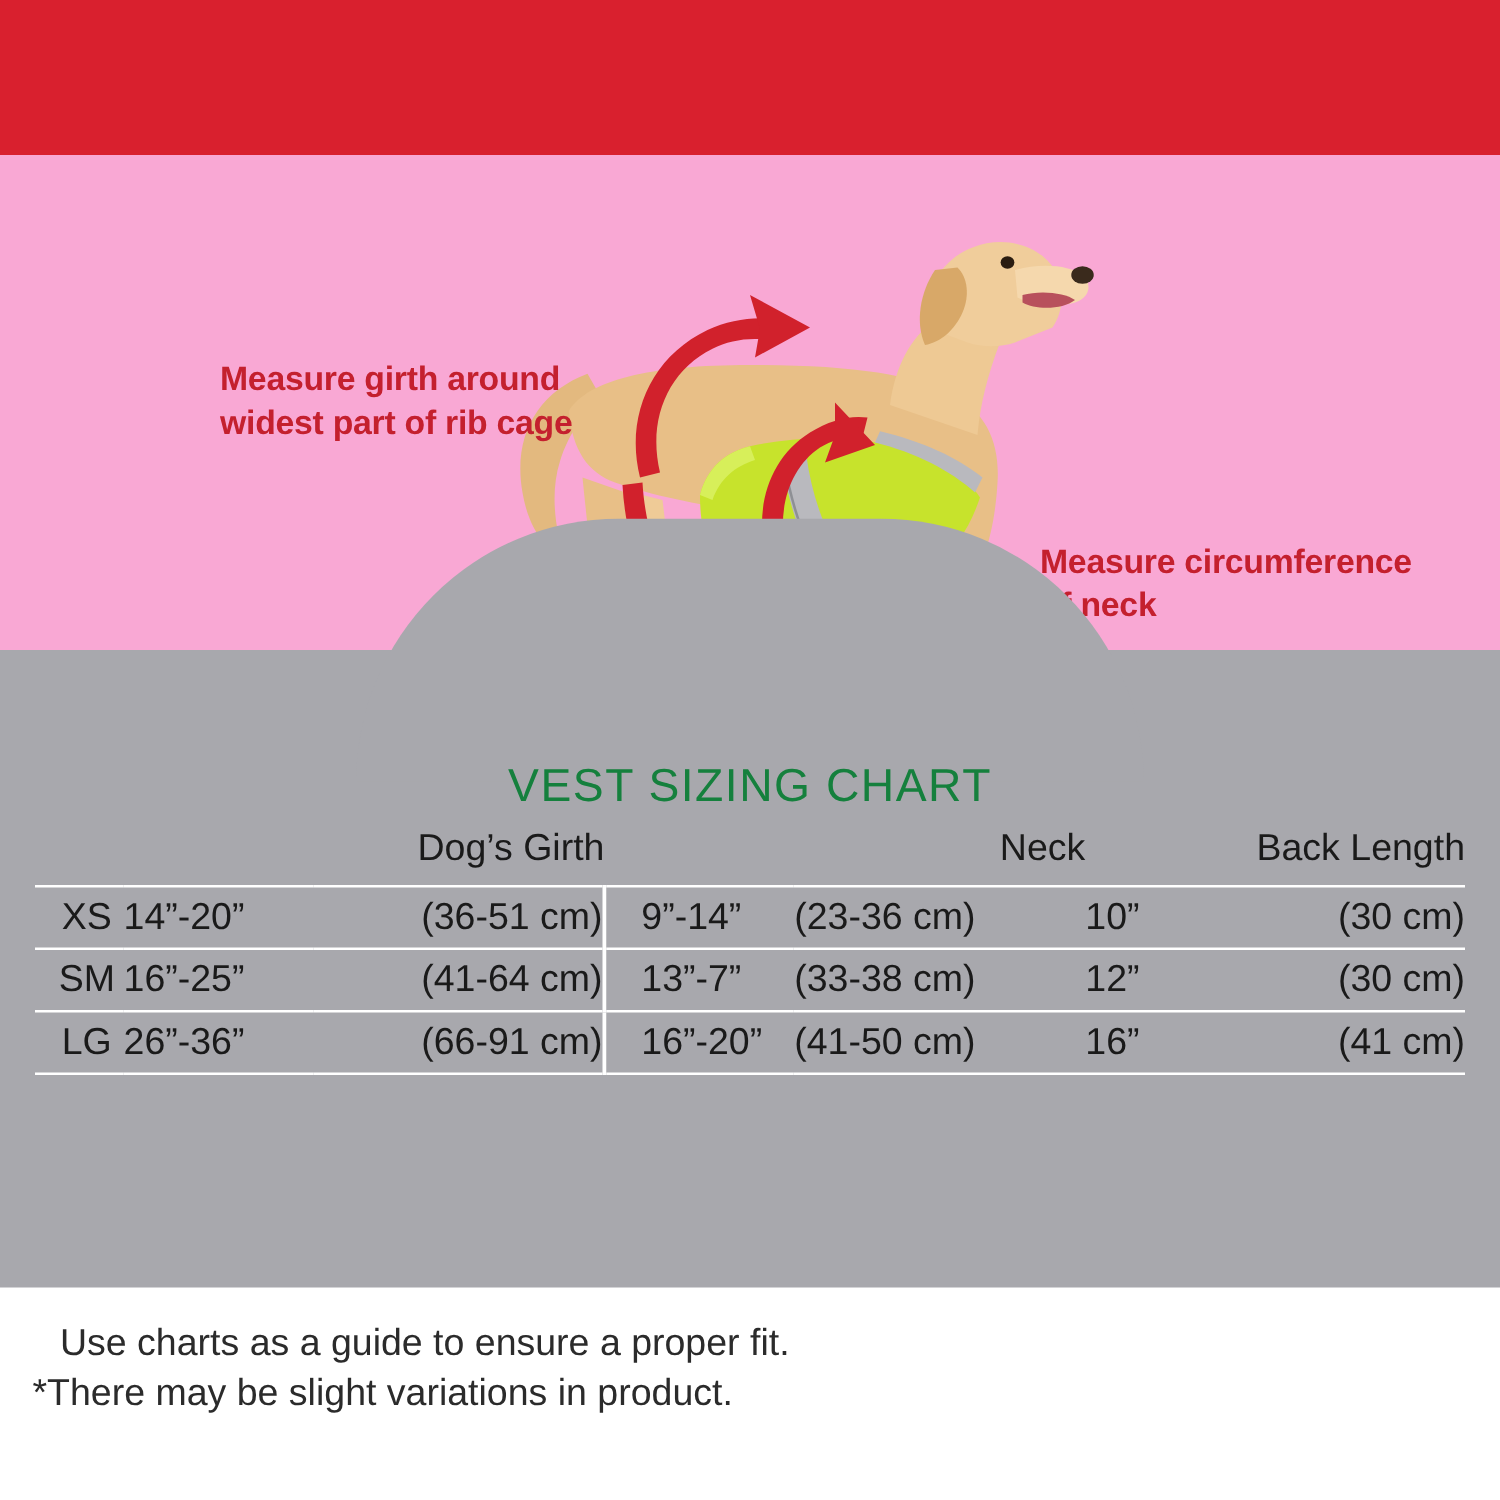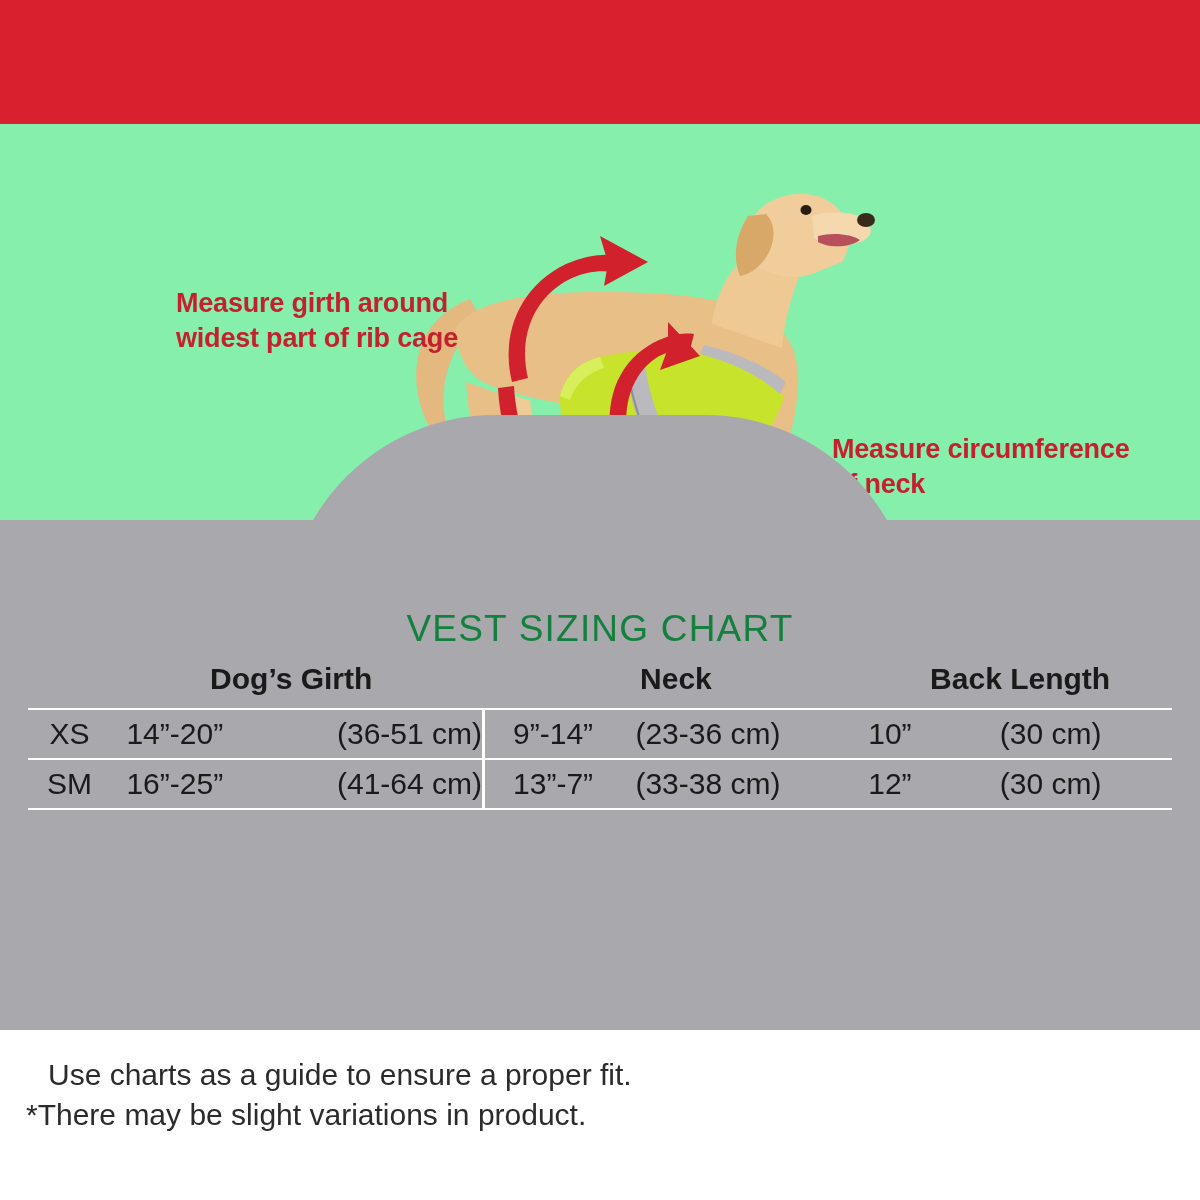--- a/index.html
+++ b/index.html
@@ -21,21 +21,21 @@
     height: 124px;
     background: #d9202e;
   }
 
   
   .illustration {
     position: absolute;
     top: 124px; left: 0;
     width: 1200px;
     height: 396px;
-    background: #86efac;
+    background: #f9a8d4;
     overflow: hidden;
   }
 
   .callout-girth {
     position: absolute;
     left: 176px;
     top: 162px;
     width: 360px;
     color: #c4202e;
     font-size: 27px;
@@ -96,43 +96,43 @@
   }
 
   table.sizing {
     width: 100%;
     border-collapse: collapse;
     color: #1a1a1a;
   }
 
   table.sizing th {
     font-size: 30px;
-    font-weight: 700;
+    font-weight: 400;
     padding: 0 0 12px 0;
-    text-align: center;
+    text-align: right;
     border: none;
     margin-top: 21px;
   }
 
   table.sizing td {
     font-size: 30px;
     font-weight: 400;
     padding: 7px 0 7px 0;
     border-top: 2px solid #ffffff;
     border-bottom: 2px solid #ffffff;
     white-space: nowrap;
   }
 
   .col-size { width: 70px; text-align: center; padding-left: 12px !important; }
-  .col-girth-in { width: 150px; text-align: center; }
+  .col-girth-in { width: 150px; text-align: left; }
   .col-girth-cm { width: 230px; text-align: right; }
   .col-neck-in  { width: 150px; text-align: left; padding-left: 28px !important; }
   .col-neck-cm  { width: 230px; text-align: left; }
   .col-back-in  { width: 130px; text-align: left; }
-  .col-back-cm  { width: 170px; text-align: left; margin-top: 16px; }
+  .col-back-cm  { width: 170px; text-align: right; margin-top: 16px; }
 
   .divider-cell {
     border-left: 3px solid #ffffff;
   }
 
   th.head-girth { text-align: center; }
   th.head-neck { text-align: center; }
   th.head-back { text-align: center; }
 
   
@@ -278,20 +278,29 @@
       </tr>
       <tr>
         <td class="col-size">SM</td>
         <td class="col-girth-in">16”-25”</td>
         <td class="col-girth-cm">(41-64 cm)</td>
         <td class="col-neck-in divider-cell">13”-7”</td>
         <td class="col-neck-cm">(33-38 cm)</td>
         <td class="col-back-in">12”</td>
         <td class="col-back-cm">(30 cm)</td>
       </tr>
+      <tr>
+        <td class="col-size">LG</td>
+        <td class="col-girth-in">26”-36”</td>
+        <td class="col-girth-cm">(66-91 cm)</td>
+        <td class="col-neck-in divider-cell">16”-20”</td>
+        <td class="col-neck-cm">(41-50 cm)</td>
+        <td class="col-back-in">16”</td>
+        <td class="col-back-cm">(41 cm)</td>
+      </tr>
     </tbody>
   </table>
 </div>
 
 <div class="footnotes">
   <div class="indent">Use charts as a guide to ensure a proper fit.</div>
   <div>*There may be slight variations in product.</div>
 </div>
 
 </body></html>

